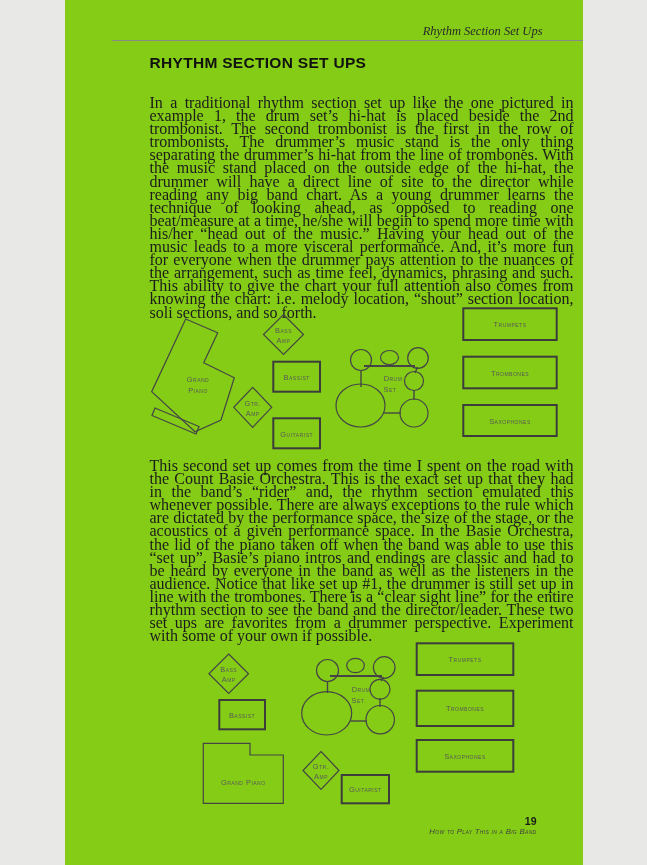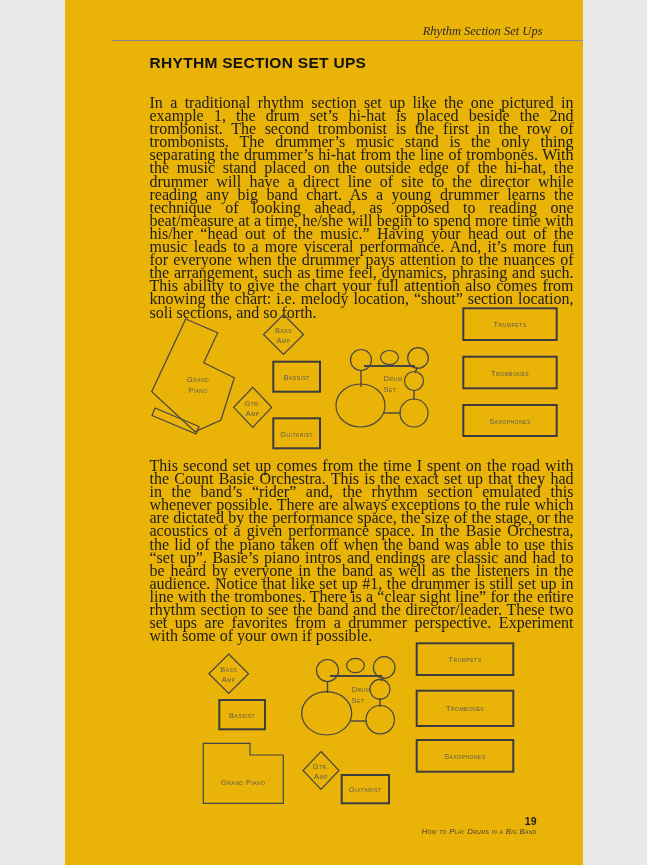--- a/index.html
+++ b/index.html
@@ -1,20 +1,20 @@
 <!DOCTYPE html>
 <html lang="en"><head>
 <meta charset="utf-8">
 <style>
   html,body { margin:0; padding:0; background:#e8e8e6; }
   .page {
     position: relative;
     width: 518px; height: 865px;
     margin: 0 auto;
-    background: #eab308;
+    background: #84cc16;
     overflow: hidden;
     font-family: "Liberation Serif", serif;
     color: #1f1f1f;
   }
   .running-head {
     position: absolute;
     top: 24px; right: 40px;
     font-family: "Liberation Serif", serif;
     font-style: italic;
     font-size: 12.5px;
@@ -197,16 +197,16 @@
 
     <rect class="boxshape" x="351.7" y="643.3" width="96.6" height="31.7"></rect>
     <text class="dlabel" x="400" y="662" text-anchor="middle">Trumpets</text>
     <rect class="boxshape" x="351.7" y="690.7" width="96.6" height="35.3"></rect>
     <text class="dlabel" x="400" y="711" text-anchor="middle">Trombones</text>
     <rect class="boxshape" x="351.7" y="740" width="96.6" height="31.7"></rect>
     <text class="dlabel" x="400" y="758.5" text-anchor="middle">Saxophones</text>
   </svg>
 
   <div class="page-number">19</div>
-  <div class="footer-title">How to Play Drums in a Big Band</div>
+  <div class="footer-title">How to Play This in a Big Band</div>
   <div class="footer-bar"></div>
 
 </div>
 
 </body></html>

